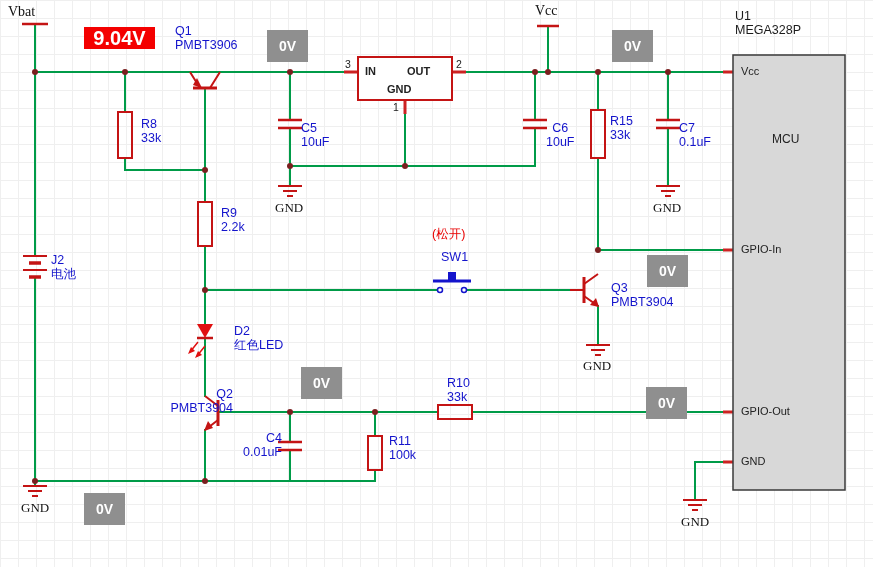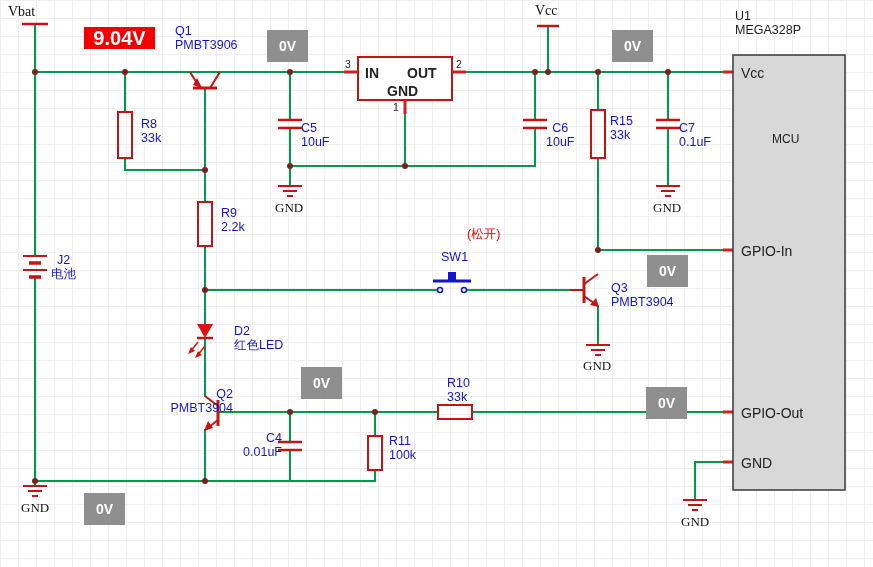--- a/index.html
+++ b/index.html
@@ -14,22 +14,22 @@
   }
   svg{position:absolute;left:0;top:0;}
   .lbl{position:absolute;font-size:12.5px;line-height:14px;color:#1414cc;white-space:nowrap;}
   .lbl.black{color:#1c1c1c;}
   .lbl.ra{text-align:right;}
   .net{position:absolute;font-family:"Liberation Serif","DejaVu Serif",serif;font-size:14px;color:#111;white-space:nowrap;}
   .gndlbl{position:absolute;font-family:"Liberation Serif","DejaVu Serif",serif;font-size:13px;color:#111;white-space:nowrap;}
   .probe{position:absolute;display:flex;align-items:center;justify-content:center;
          background:#8f8f8f;color:#fff;font-weight:bold;font-size:14px;width:41px;height:32px;}
   .probe.volt{background:#f40000;width:71px;height:22px;font-size:20px;}
-  .redtxt{position:absolute;color:#e80000;font-size:12.5px;white-space:nowrap;padding-left:35px;}
-  .pinlbl{position:absolute;font-size:14px;color:#222;white-space:nowrap;}
+  .redtxt{position:absolute;color:#e80000;font-size:12.5px;white-space:nowrap;}
+  .pinlbl{position:absolute;font-size:11px;color:#222;white-space:nowrap;}
   .pinnum{position:absolute;font-size:10.5px;color:#222;white-space:nowrap;}
   .bodylbl{position:absolute;font-size:12px;color:#222;white-space:nowrap;}
 </style>
 </head>
 <body>
 
 <div class="stage">
 
   <svg width="873" height="567" viewBox="0 0 873 567">
 
@@ -206,21 +206,21 @@
     <div>0.1uF</div>
   </div>
   <div class="lbl black" style="left:735px;top:9px;">
     <div>U1</div>
     <div>MEGA328P</div>
   </div>
   <div class="lbl" style="left:221px;top:206px;">
     <div>R9</div>
     <div>2.2k</div>
   </div>
-  <div class="lbl" style="left:51px;top:253px;text-align:center;">
+  <div class="lbl" style="left:51px;top:253px;">
     <div>J2</div>
     <div>电池</div>
   </div>
   <div class="lbl" style="left:234px;top:324px;">
     <div>D2</div>
     <div>红色LED</div>
   </div>
   <div class="redtxt" style="left:432px;top:226px;">(松开)</div>
   <div class="lbl" style="left:441px;top:250px;">SW1</div>
   <div class="lbl" style="left:611px;top:269px;margin-top:12px;">

